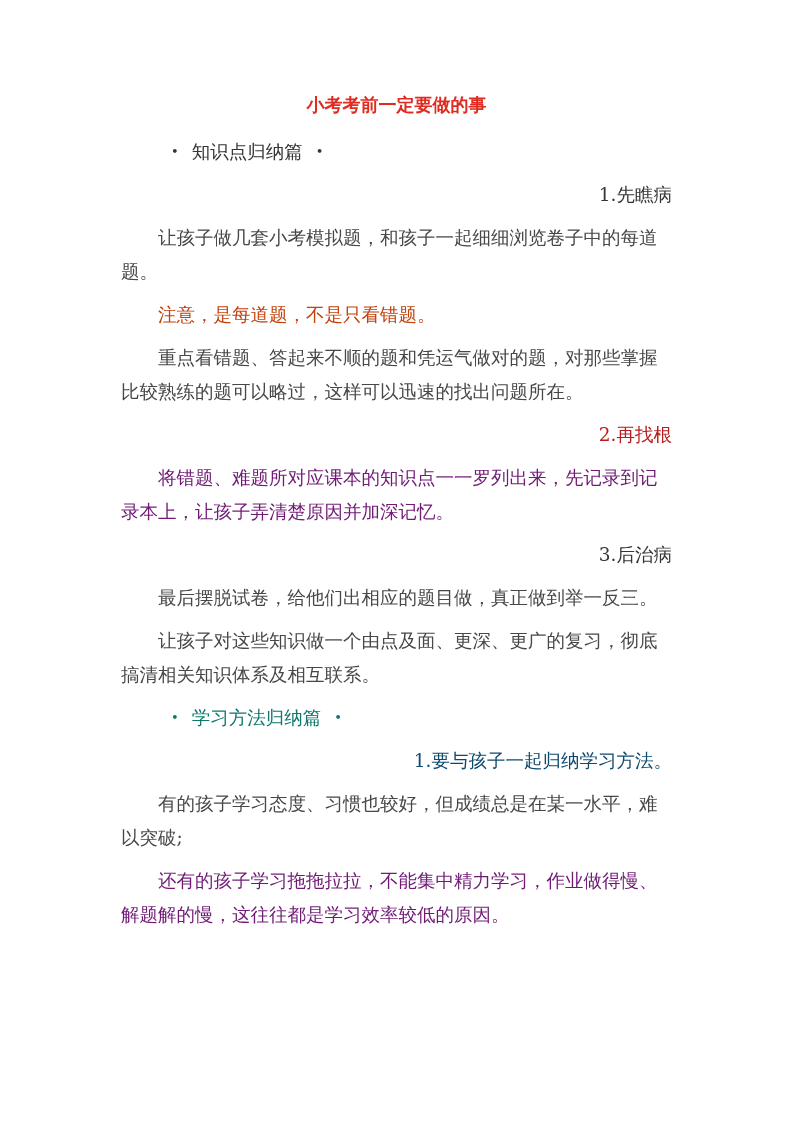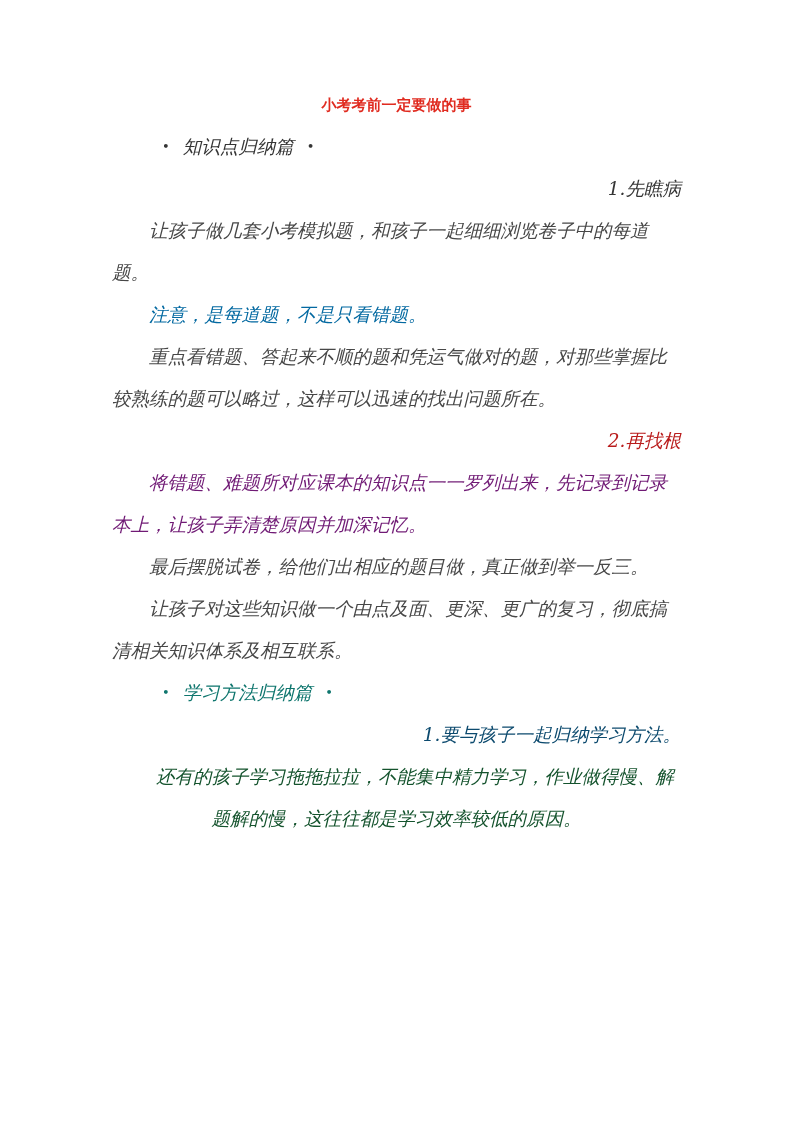--- a/index.html
+++ b/index.html
@@ -15,31 +15,30 @@
   }
   .page {
     box-sizing: border-box;
     width: 793px;
     height: 1122px;
     padding: 84px 112px 0 112px;
     background: #ffffff;
   }
   .title {
     margin: 0;
-    font-size: 15px;
+    font-size: 18px;
     line-height: 42px;
     font-weight: 700;
     text-align: center;
   }
   .doc-body p {
-    margin: 0;
+    margin: 9px;
     font-size: 18.5px;
-    line-height: 42px;
+    line-height: 34px;
     font-weight: 400;
-    font-style: italic;
   }
   .para {
     text-indent: 2em;
   }
   .num-head {
     font-weight: 700;
     padding-left: 1.95em;
     text-align: right;
   }
   .section-head {
@@ -54,23 +53,25 @@
 </style>
 </head>
 <body style="background: rgb(255, 255, 255);">
 
 <div class="page">
   <h1 class="title" style="color: rgb(224, 43, 32);">小考考前一定要做的事</h1>
   <div class="doc-body">
       <p class="section-head" style="color: rgb(53, 53, 53);"><span class="bullet">•</span><span>知识点归纳篇</span><span class="bullet">•</span></p>
       <p class="num-head" style="color: rgb(53, 53, 53);">1.先瞧病</p>
       <p class="para" style="color: rgb(71, 71, 71);">让孩子做几套小考模拟题，和孩子一起细细浏览卷子中的每道题。</p>
-      <p class="para" style="color: #0369a1;">注意，是每道题，不是只看错题。</p>
+      <p class="para" style="color: #c2410c;">注意，是每道题，不是只看错题。</p>
       <p class="para" style="color: rgb(71, 71, 71);">重点看错题、答起来不顺的题和凭运气做对的题，对那些掌握比较熟练的题可以略过，这样可以迅速的找出问题所在。</p>
       <p class="num-head" style="color: #b91c1c;">2.再找根</p>
       <p class="para" style="color: #701a75;">将错题、难题所对应课本的知识点一一罗列出来，先记录到记录本上，让孩子弄清楚原因并加深记忆。</p>
+      <p class="num-head" style="color: rgb(53, 53, 53);">3.后治病</p>
       <p class="para" style="color: rgb(71, 71, 71);">最后摆脱试卷，给他们出相应的题目做，真正做到举一反三。</p>
       <p class="para" style="color: rgb(71, 71, 71);">让孩子对这些知识做一个由点及面、更深、更广的复习，彻底搞清相关知识体系及相互联系。</p>
       <p class="section-head" style="color: #0f766e;"><span class="bullet">•</span><span>学习方法归纳篇</span><span class="bullet">•</span></p>
       <p class="num-head" style="color: #0c4a6e;">1.要与孩子一起归纳学习方法。</p>
-      <p class="para" style="color: #14532d; text-align: center;">还有的孩子学习拖拖拉拉，不能集中精力学习，作业做得慢、解题解的慢，这往往都是学习效率较低的原因。</p>
+      <p class="para" style="color: rgb(71, 71, 71);">有的孩子学习态度、习惯也较好，但成绩总是在某一水平，难以突破;</p>
+      <p class="para" style="color: #701a75;">还有的孩子学习拖拖拉拉，不能集中精力学习，作业做得慢、解题解的慢，这往往都是学习效率较低的原因。</p>
     </div>
 </div>
 
 </body></html>

